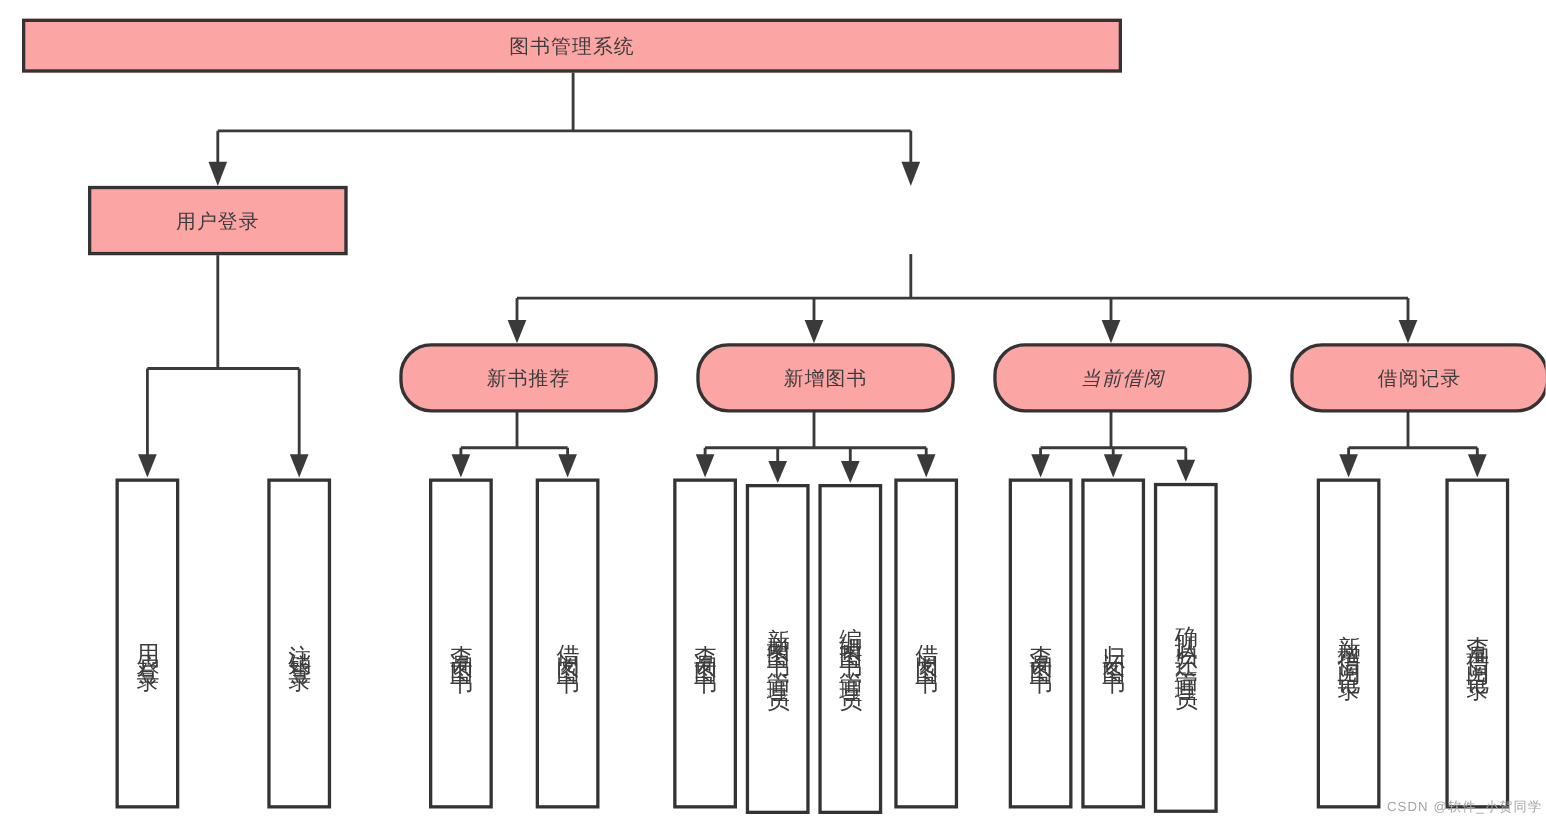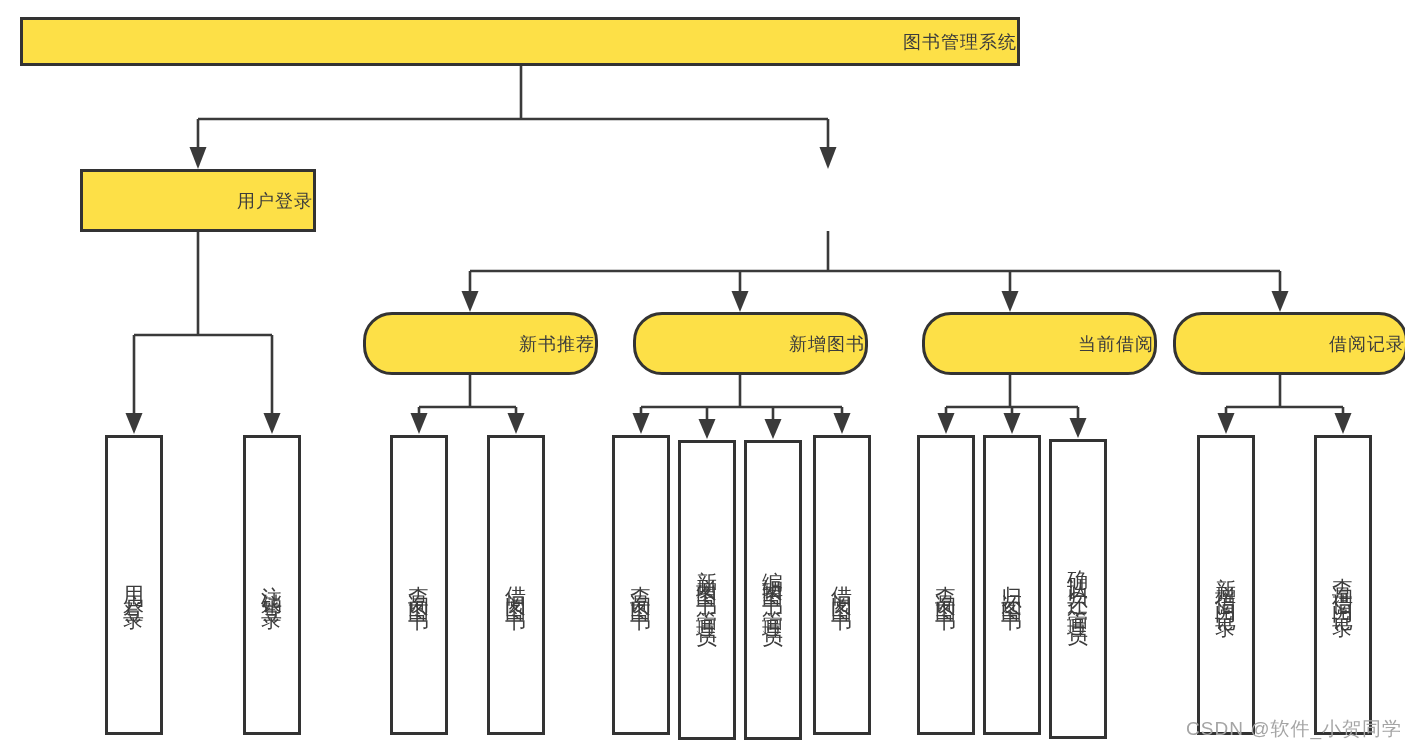--- a/index.html
+++ b/index.html
@@ -20,35 +20,35 @@
     height: 747px;
     background: var(--background);
     overflow: hidden;
   }
   svg.wires { position: absolute; left: 0; top: 0; }
   svg.wires polyline { fill: none; stroke: var(--line); stroke-width: 2.6; }
   svg.wires polygon  { fill: var(--line); stroke: none; }
 
   .box {
     position: absolute;
-    background: #fde047;
+    background: #fca5a5;
     border: 3px solid var(--border);
     display: flex;
     align-items: center;
-    justify-content: flex-end;
+    justify-content: center;
     color: var(--text);
     font-size: 18px;
     letter-spacing: 1px;
   }
   .root  { left: 20px;  top: 17px;  width: 1000px; height: 49px; }
   .lvl2a { left: 80px;  top: 169px; width: 236px;  height: 63px; }
   .lvl2b { left: 710px; top: 169px; width: 236px;  height: 63px; }
   .lvl3  { top: 312px; width: 235px; height: 63px; border-radius: 29px; }
   .l3a { left: 363px; }  .l3b { left: 633px; }
-  .l3c { left: 922px; }  .l3d { left: 1173px; }
+  .l3c { left: 903px; font-style: italic; }  .l3d { left: 1173px; }
 
   .leaf {
     position: absolute;
     width: 58px;
     height: 300px;
     background: #fff;
     border: 3px solid var(--border);
     display: flex;
     align-items: center;
     justify-content: center;
@@ -59,21 +59,21 @@
     writing-mode: vertical-rl;
     text-orientation: mixed;
     letter-spacing: 8px;
     line-height: 1;
     max-height: 292px;
   }
   .watermark {
     position: absolute;
     right: 3px;
     bottom: 5px;
-    font-size: 19px;
+    font-size: 12px;
     color: var(--watermark);
     letter-spacing: 1px;
     z-index: 5;
   }
 </style>
 </head>
 <body>
 
 <div class="canvas">
 

